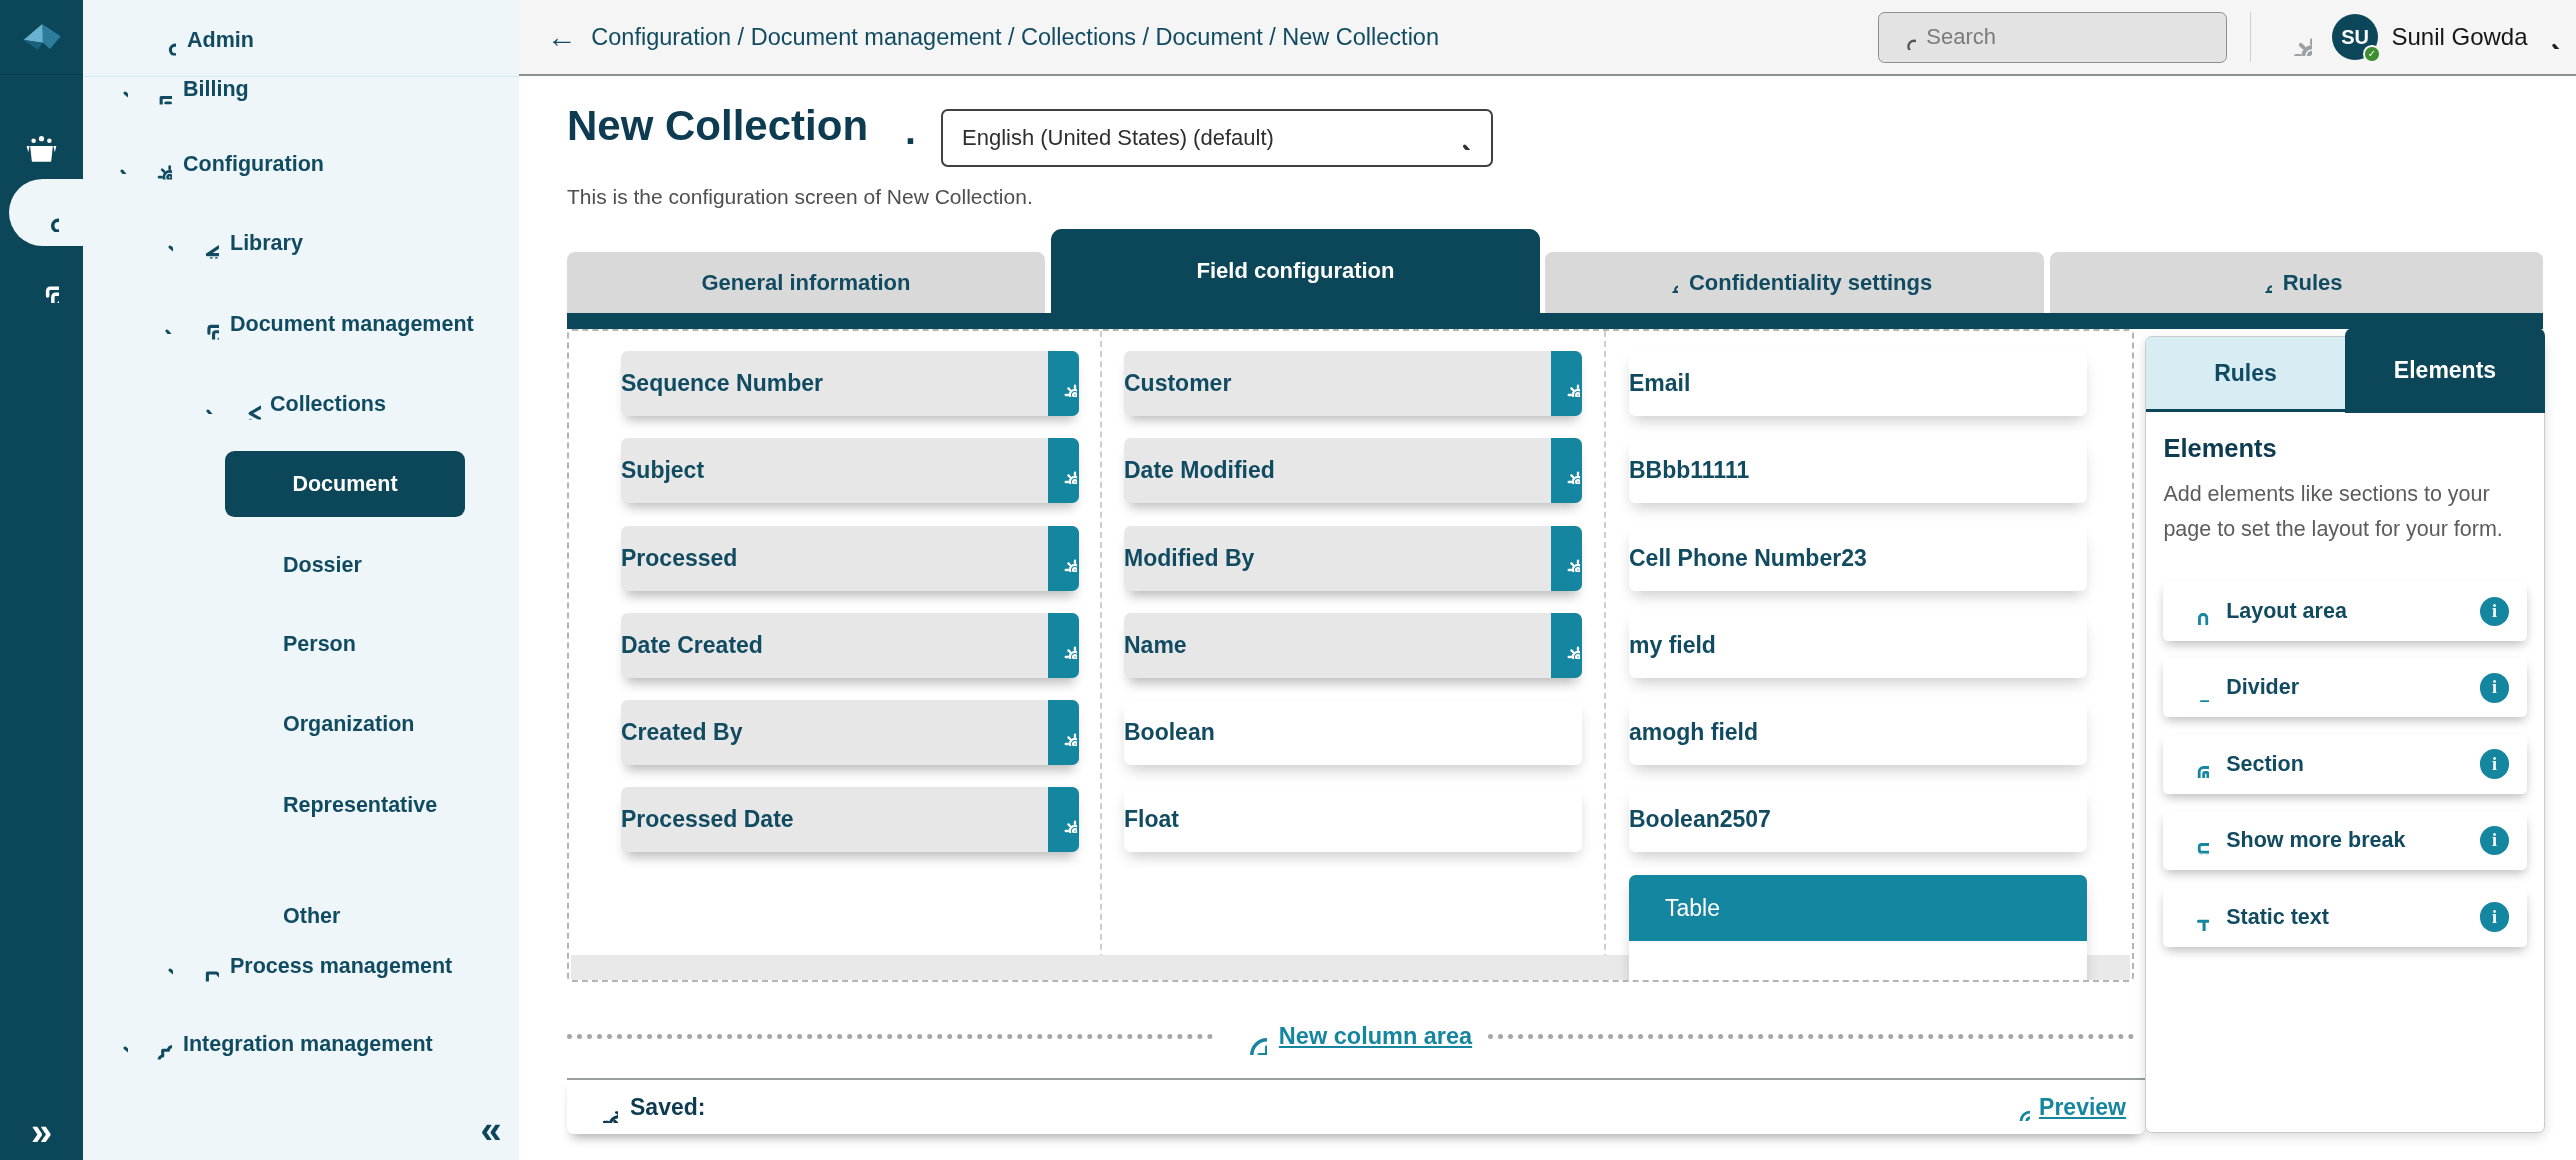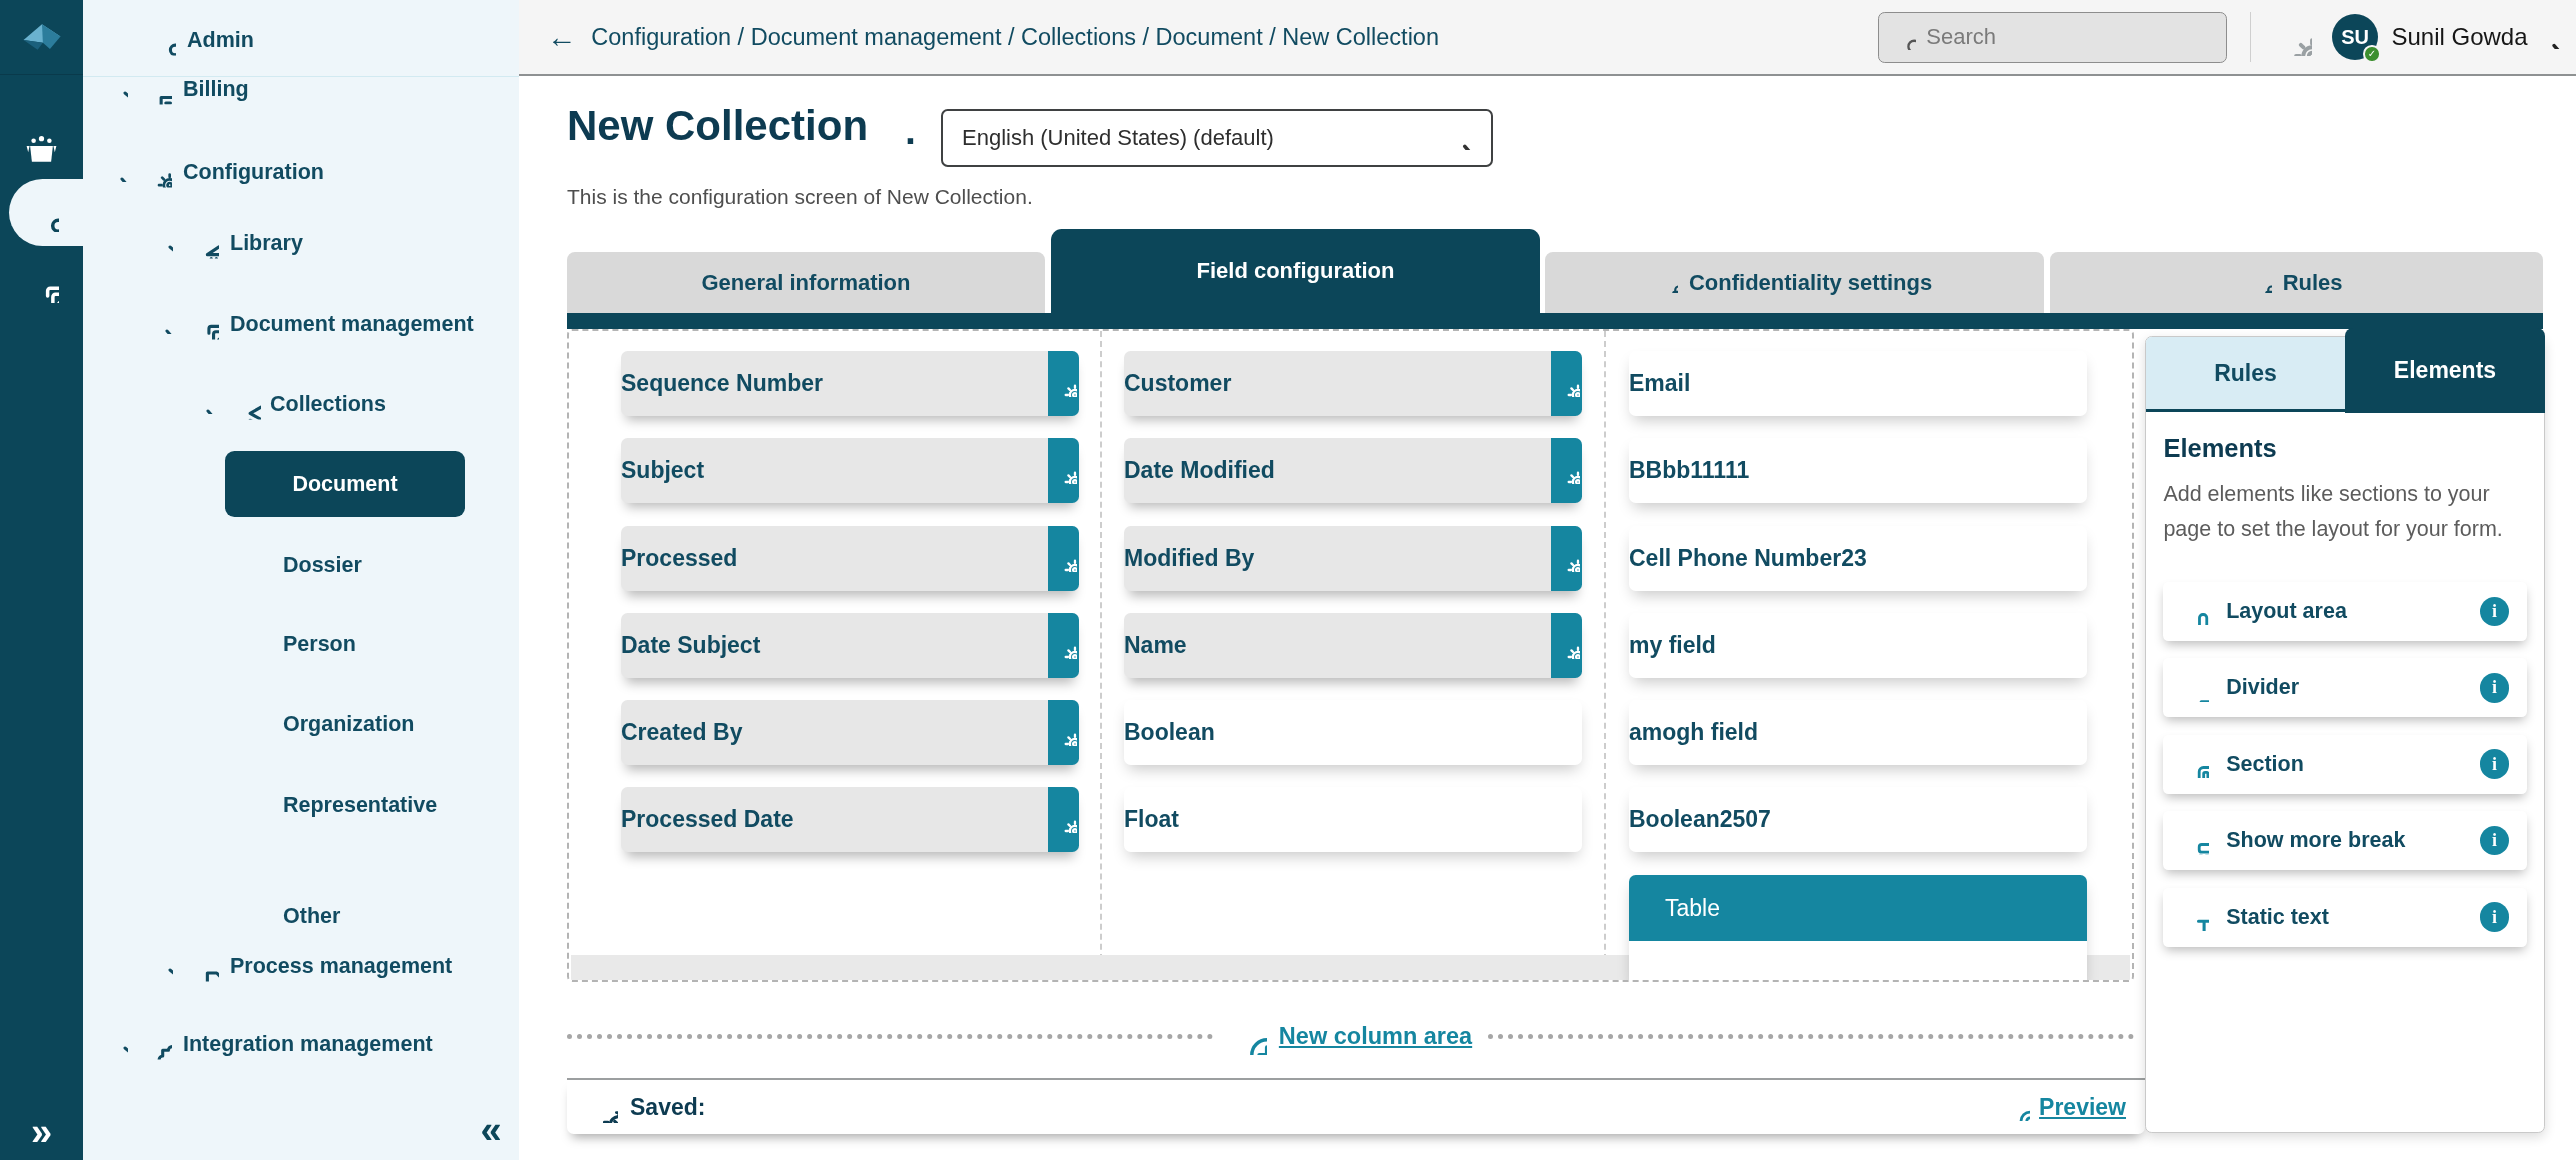--- a/index.html
+++ b/index.html
@@ -302,21 +302,21 @@
             </svg>
           </span>
         <span class="sic" style="left:58px">
             <svg class="i" width="31" height="31" viewBox="-10 -10 20 20">
               <use href="#sym-billing"></use>
             </svg>
           </span>
         <span class="slabel" style="left:100px">Billing</span>
       </div>
 
-      <div class="srow" style="top:61px">
+      <div class="srow" style="top:53px">
         <span class="chev" style="left:25px">
             <svg class="i" width="20" height="20" viewBox="-10 -10 20 20">
               <use href="#sym-chev-down"></use>
             </svg>
           </span>
         <span class="sic" style="left:58px">
             <svg class="i" width="31" height="31" viewBox="-10 -10 20 20">
               <use href="#sym-gear-list"></use>
             </svg>
           </span>
@@ -499,21 +499,21 @@
       </div>
     <div class="fieldcard system" style="left:52px;top:195px">
         <span class="fc-label">Processed</span>
         <span class="fc-gear">
           <svg class="i" width="27" height="27" viewBox="-10 -10 20 20" color="#fff">
             <use href="#sym-gear-list"></use>
           </svg>
         </span>
       </div>
     <div class="fieldcard system" style="left:52px;top:282px">
-        <span class="fc-label">Date Subject</span>
+        <span class="fc-label">Date Created</span>
         <span class="fc-gear">
           <svg class="i" width="27" height="27" viewBox="-10 -10 20 20" color="#fff">
             <use href="#sym-gear-list"></use>
           </svg>
         </span>
       </div>
     <div class="fieldcard system" style="left:52px;top:369px">
         <span class="fc-label">Created By</span>
         <span class="fc-gear">
           <svg class="i" width="27" height="27" viewBox="-10 -10 20 20" color="#fff">

